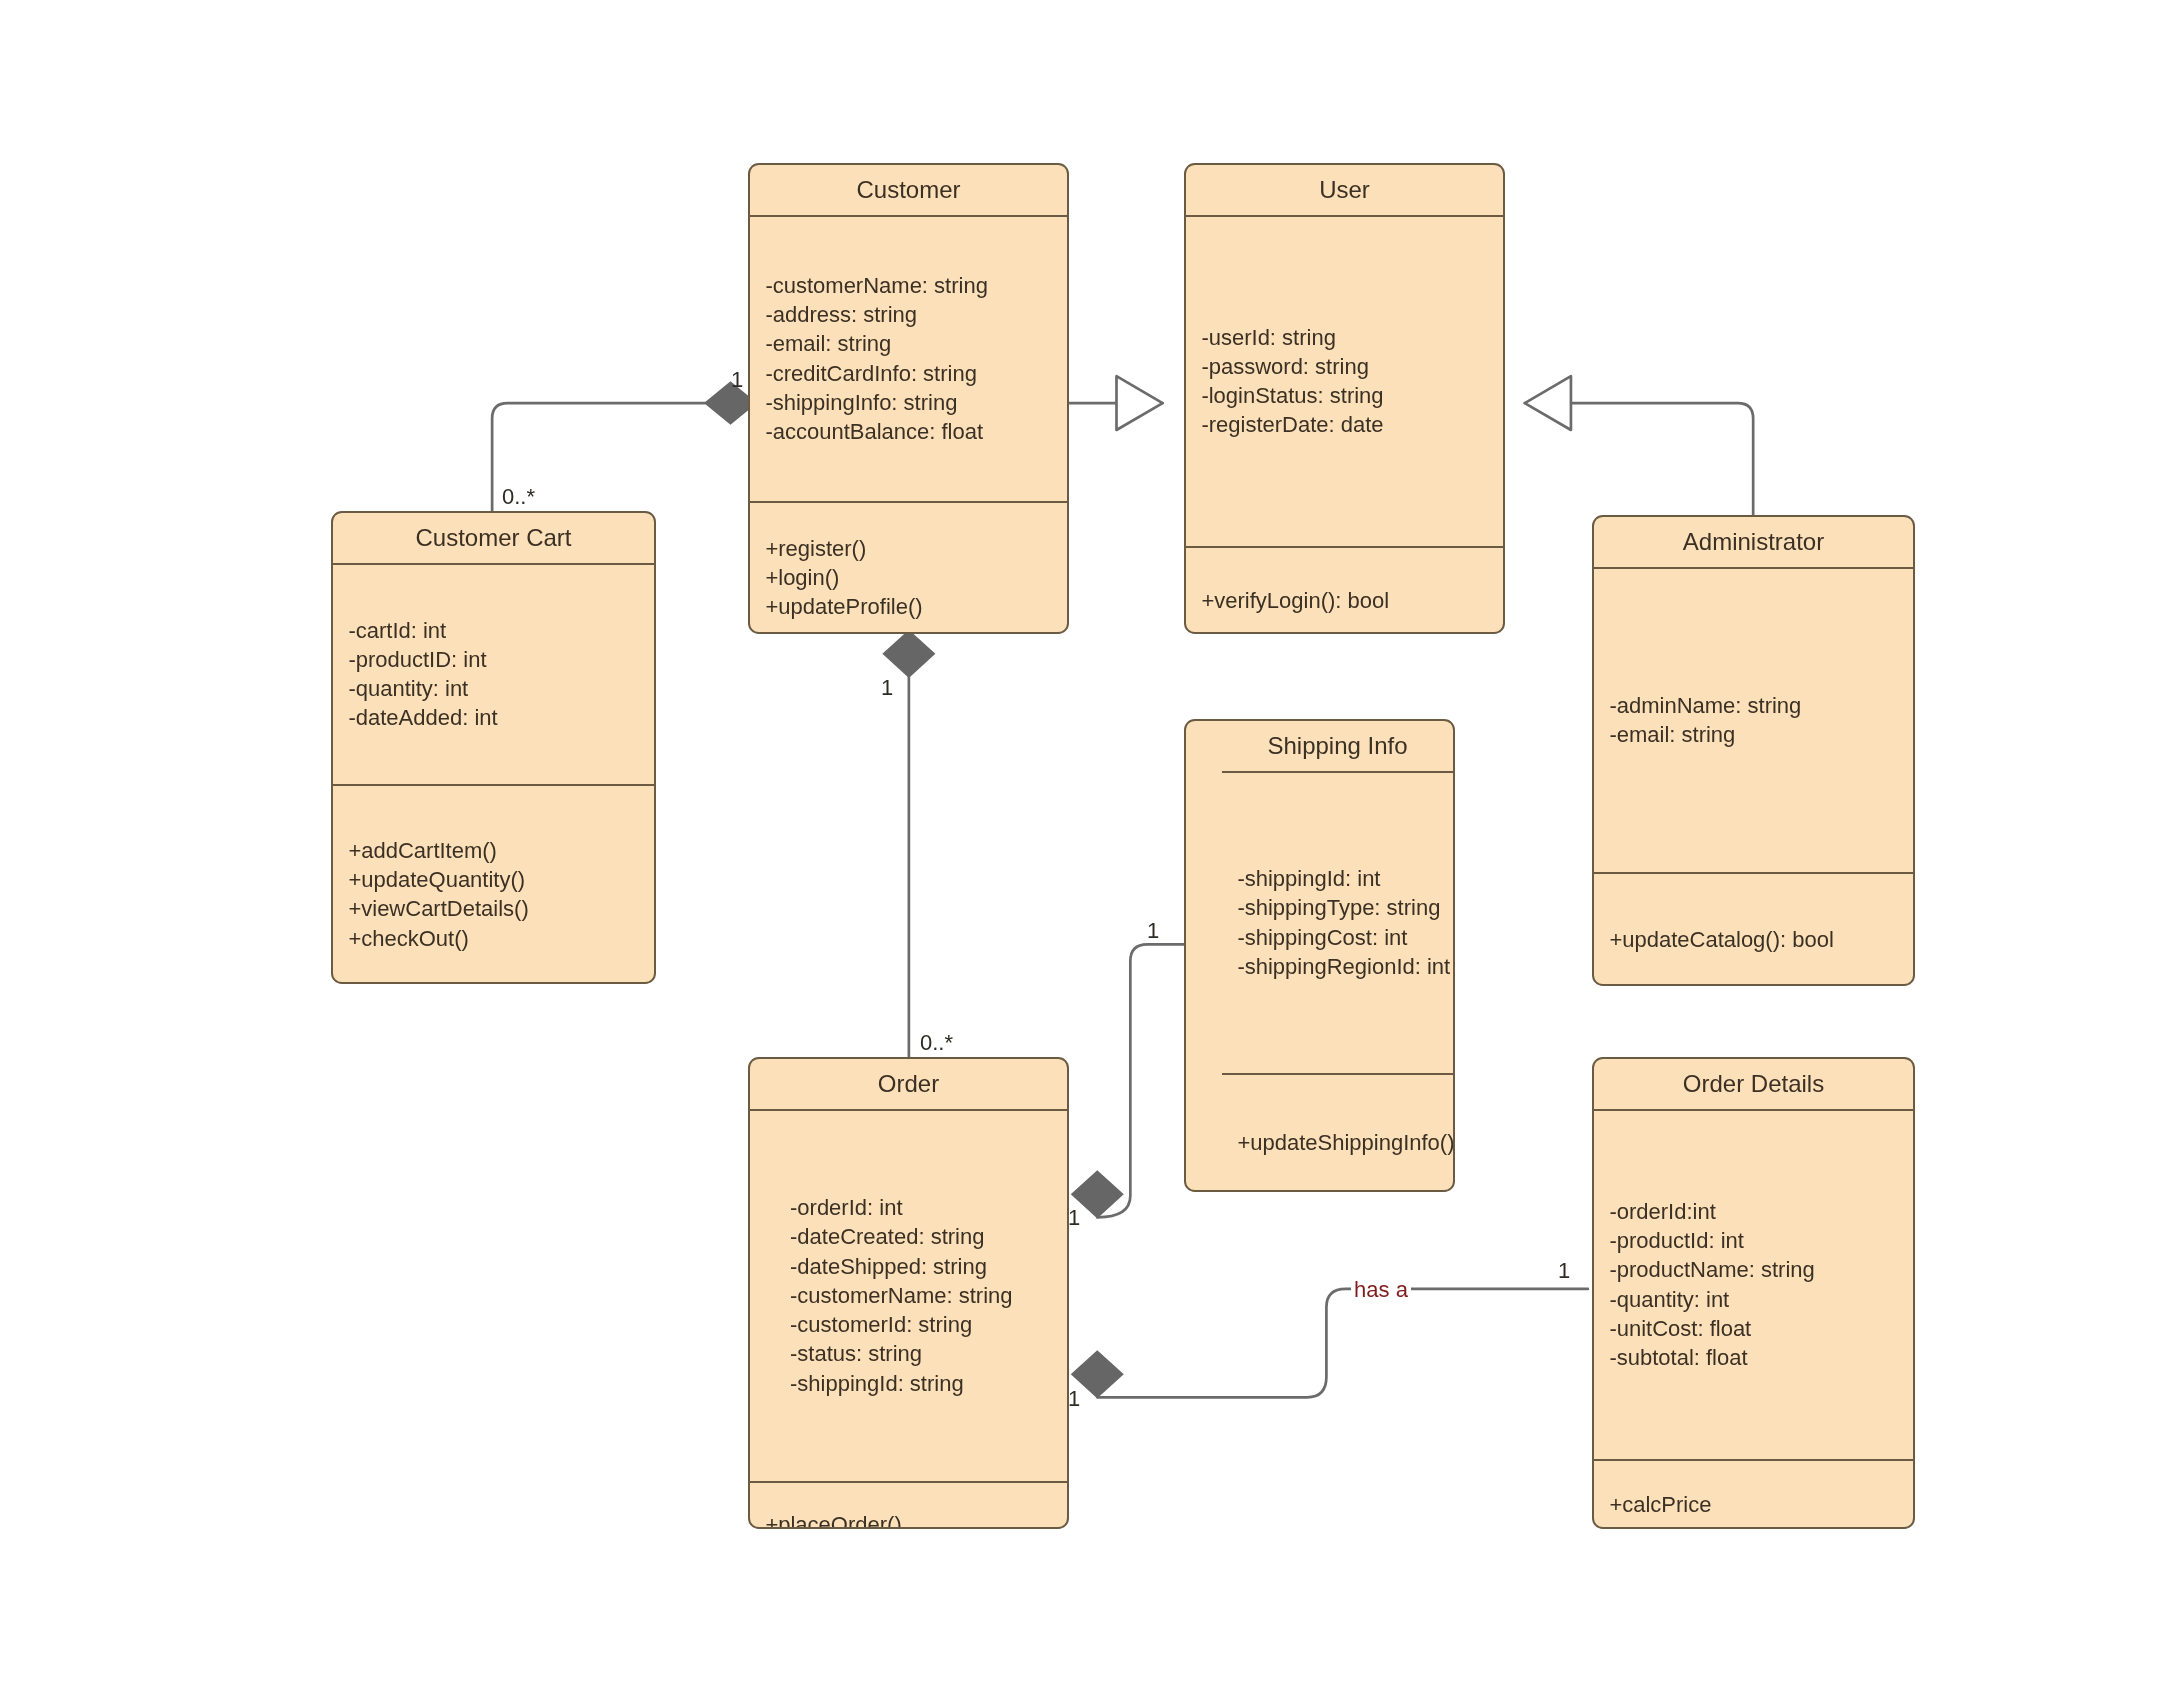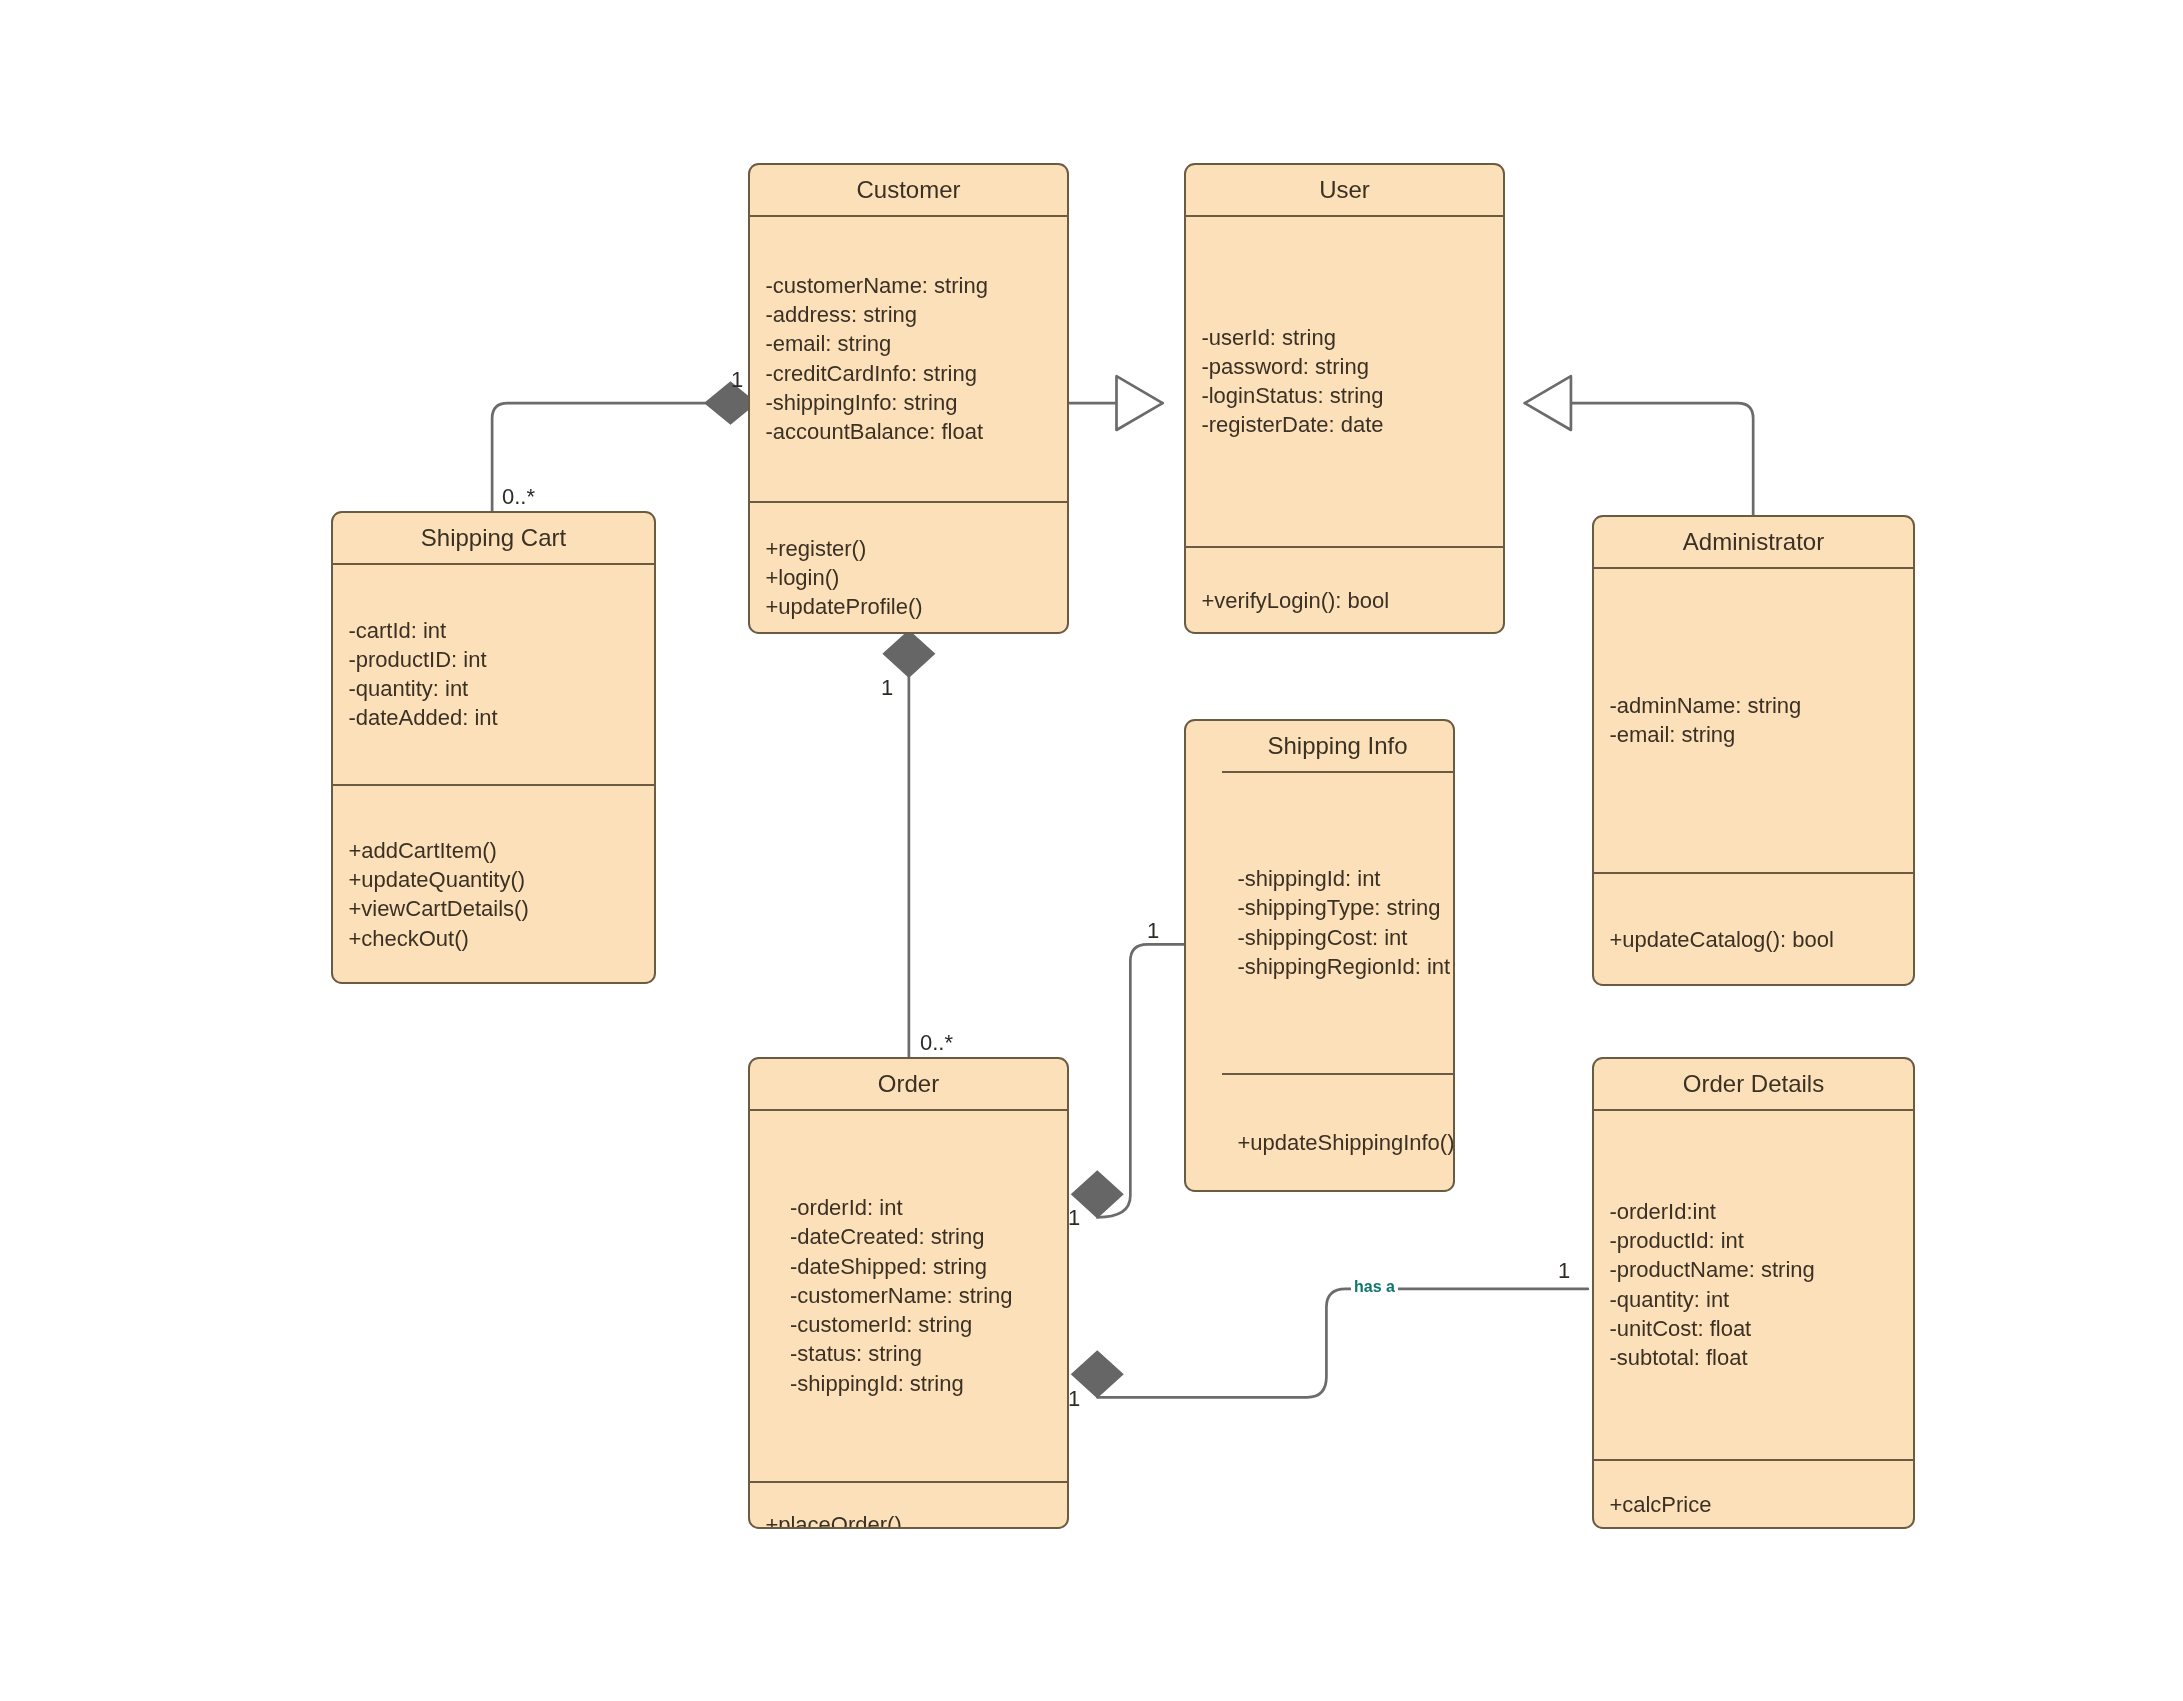--- a/index.html
+++ b/index.html
@@ -76,27 +76,26 @@
   
   .mult-label {
     position: absolute;
     font-size: 22px;
     color: #2e2a24;
     white-space: nowrap;
     line-height: 1;
   }
   .edge-label {
     position: absolute;
-    font-size: 16px;
-    color: #0f766e;
+    font-size: 22px;
+    color: #7f1d1d;
     background: #ffffff;
     padding: 0 3.1px;
     white-space: nowrap;
     line-height: 1;
-    font-weight: bold;
   }
 </style>
 </head>
 <body>
 
 <div id="canvas">
 
   <svg id="wires" viewBox="0 0 2839 2213" width="2183" height="1702">
     <g fill="none" stroke="#6b6b6b" stroke-width="3.5" stroke-linecap="round" stroke-linejoin="round">
 
@@ -168,21 +167,21 @@
       <div class="uml-line">-password: string</div>
       <div class="uml-line">-loginStatus: string</div>
       <div class="uml-line">-registerDate: date</div>
     </div>
     <div class="uml-ops" style="flex:1 1 auto;border-radius:10px;">
       <div class="uml-line">+verifyLogin(): bool</div>
     </div>
   </div>
 
   <div class="uml-class" style="left:331px; top:511px; width:325px; height:473px;">
-    <div class="uml-title">Shipping Cart</div>
+    <div class="uml-title">Customer Cart</div>
     <div class="uml-attrs" style="flex:0 0 221px;">
       <div class="uml-line">-cartId: int</div>
       <div class="uml-line">-productID: int</div>
       <div class="uml-line">-quantity: int</div>
       <div class="uml-line">-dateAdded: int</div>
     </div>
     <div class="uml-ops" style="flex:1 1 auto;">
       <div class="uml-line">+addCartItem()</div>
       <div class="uml-line">+updateQuantity()</div>
       <div class="uml-line">+viewCartDetails()</div>

